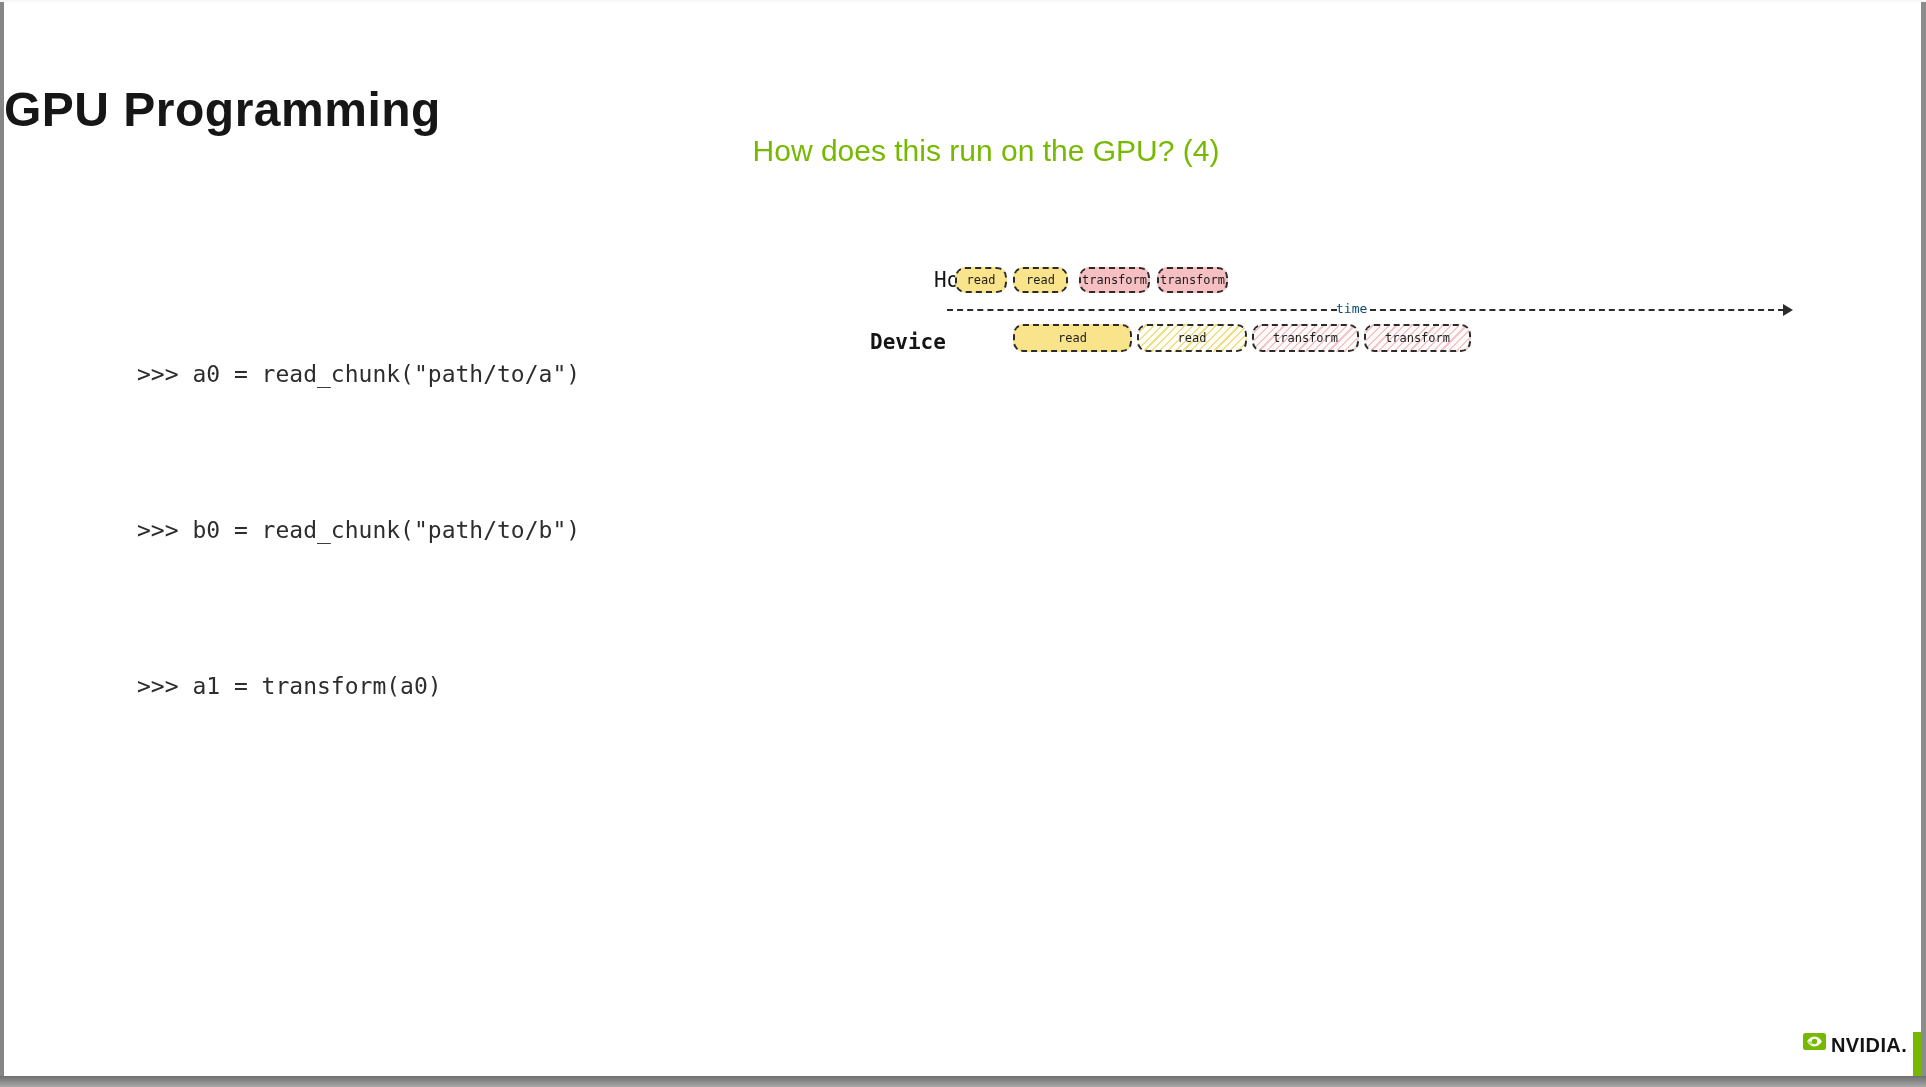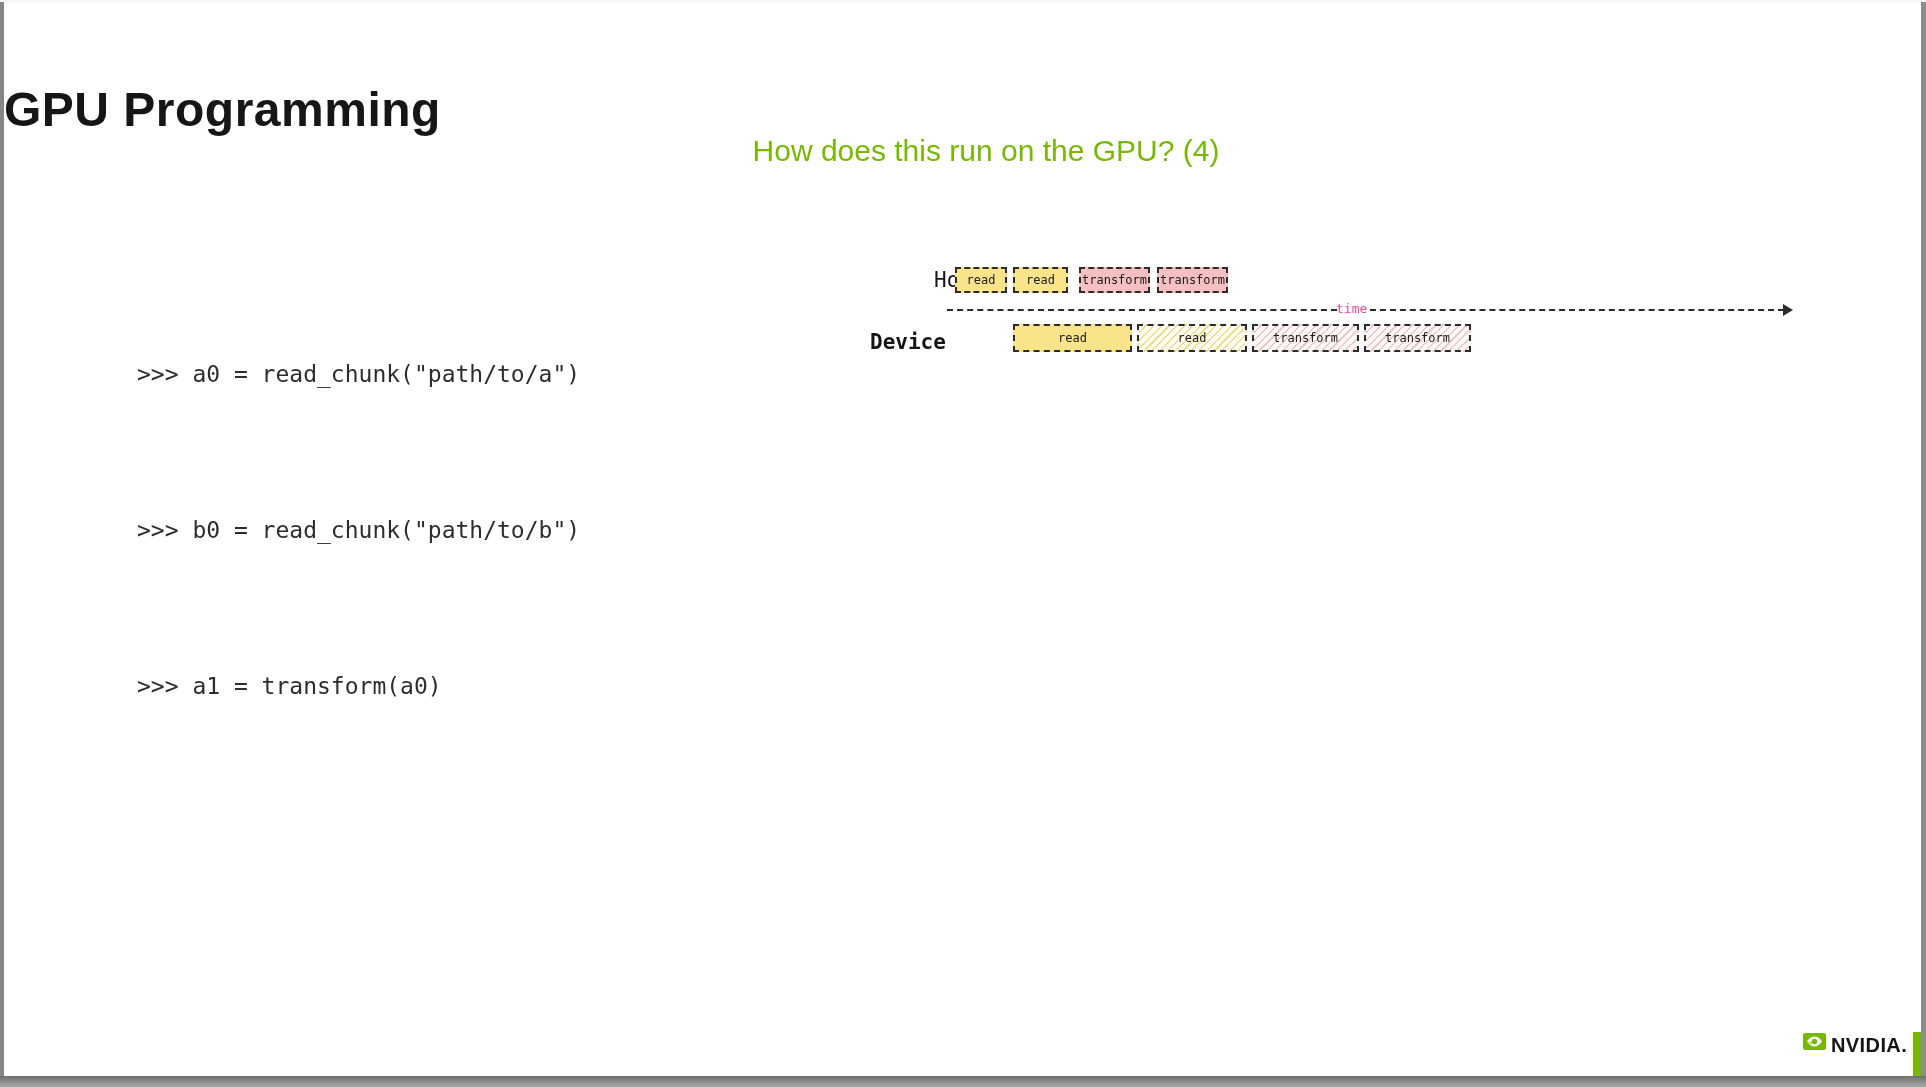--- a/index.html
+++ b/index.html
@@ -51,21 +51,21 @@
     font-family: "DejaVu Sans Mono", monospace;
     font-size: 21px; color: #141414;
   }
   .host-label   { left: 888px; top: 268px; margin-left: 42px; }
   .device-label { left: 866px; top: 330px; font-weight: bold; }
 
   .tbox {
     position: absolute;
     box-sizing: border-box;
     border: 2px dashed #2b2b2b;
-    border-radius: 0;
+    border-radius: 10px;
     display: flex; align-items: center; justify-content: center;
     font-family: "DejaVu Sans Mono", monospace;
     font-size: 12px; color: #1c1c1c;
     overflow: hidden;
   }
   .host-box   { top: 267px; height: 26px; }
   .device-box { top: 324px; height: 28px; }
 
   .fill-yellow { background: #f9e38b; }
   .fill-pink   { background: #f6bfc1; }
@@ -87,21 +87,21 @@
   #db2 { left: 1133px; width: 110px; }
   #db3 { left: 1248px; width: 107px; }
   #db4 { left: 1360px; width: 107px; }
 
   .tl-seg { position: absolute; top: 309px; border-top: 2px dashed #2b2b2b; }
   .tl-seg1 { left: 943px;  width: 390px; }
   .tl-seg2 { left: 1366px; width: 414px; }
   .time-label {
     position: absolute; left: 1332px; top: 301px;
     font-family: "DejaVu Sans Mono", monospace;
-    font-size: 13px; color: #ec4899;
+    font-size: 13px; color: #0c4a6e;
   }
   .arrowhead {
     position: absolute; left: 1779px; top: 304px;
     width: 0; height: 0;
     border-left: 10px solid #2b2b2b;
     border-top: 6px solid transparent;
     border-bottom: 6px solid transparent;
   }
 
   

